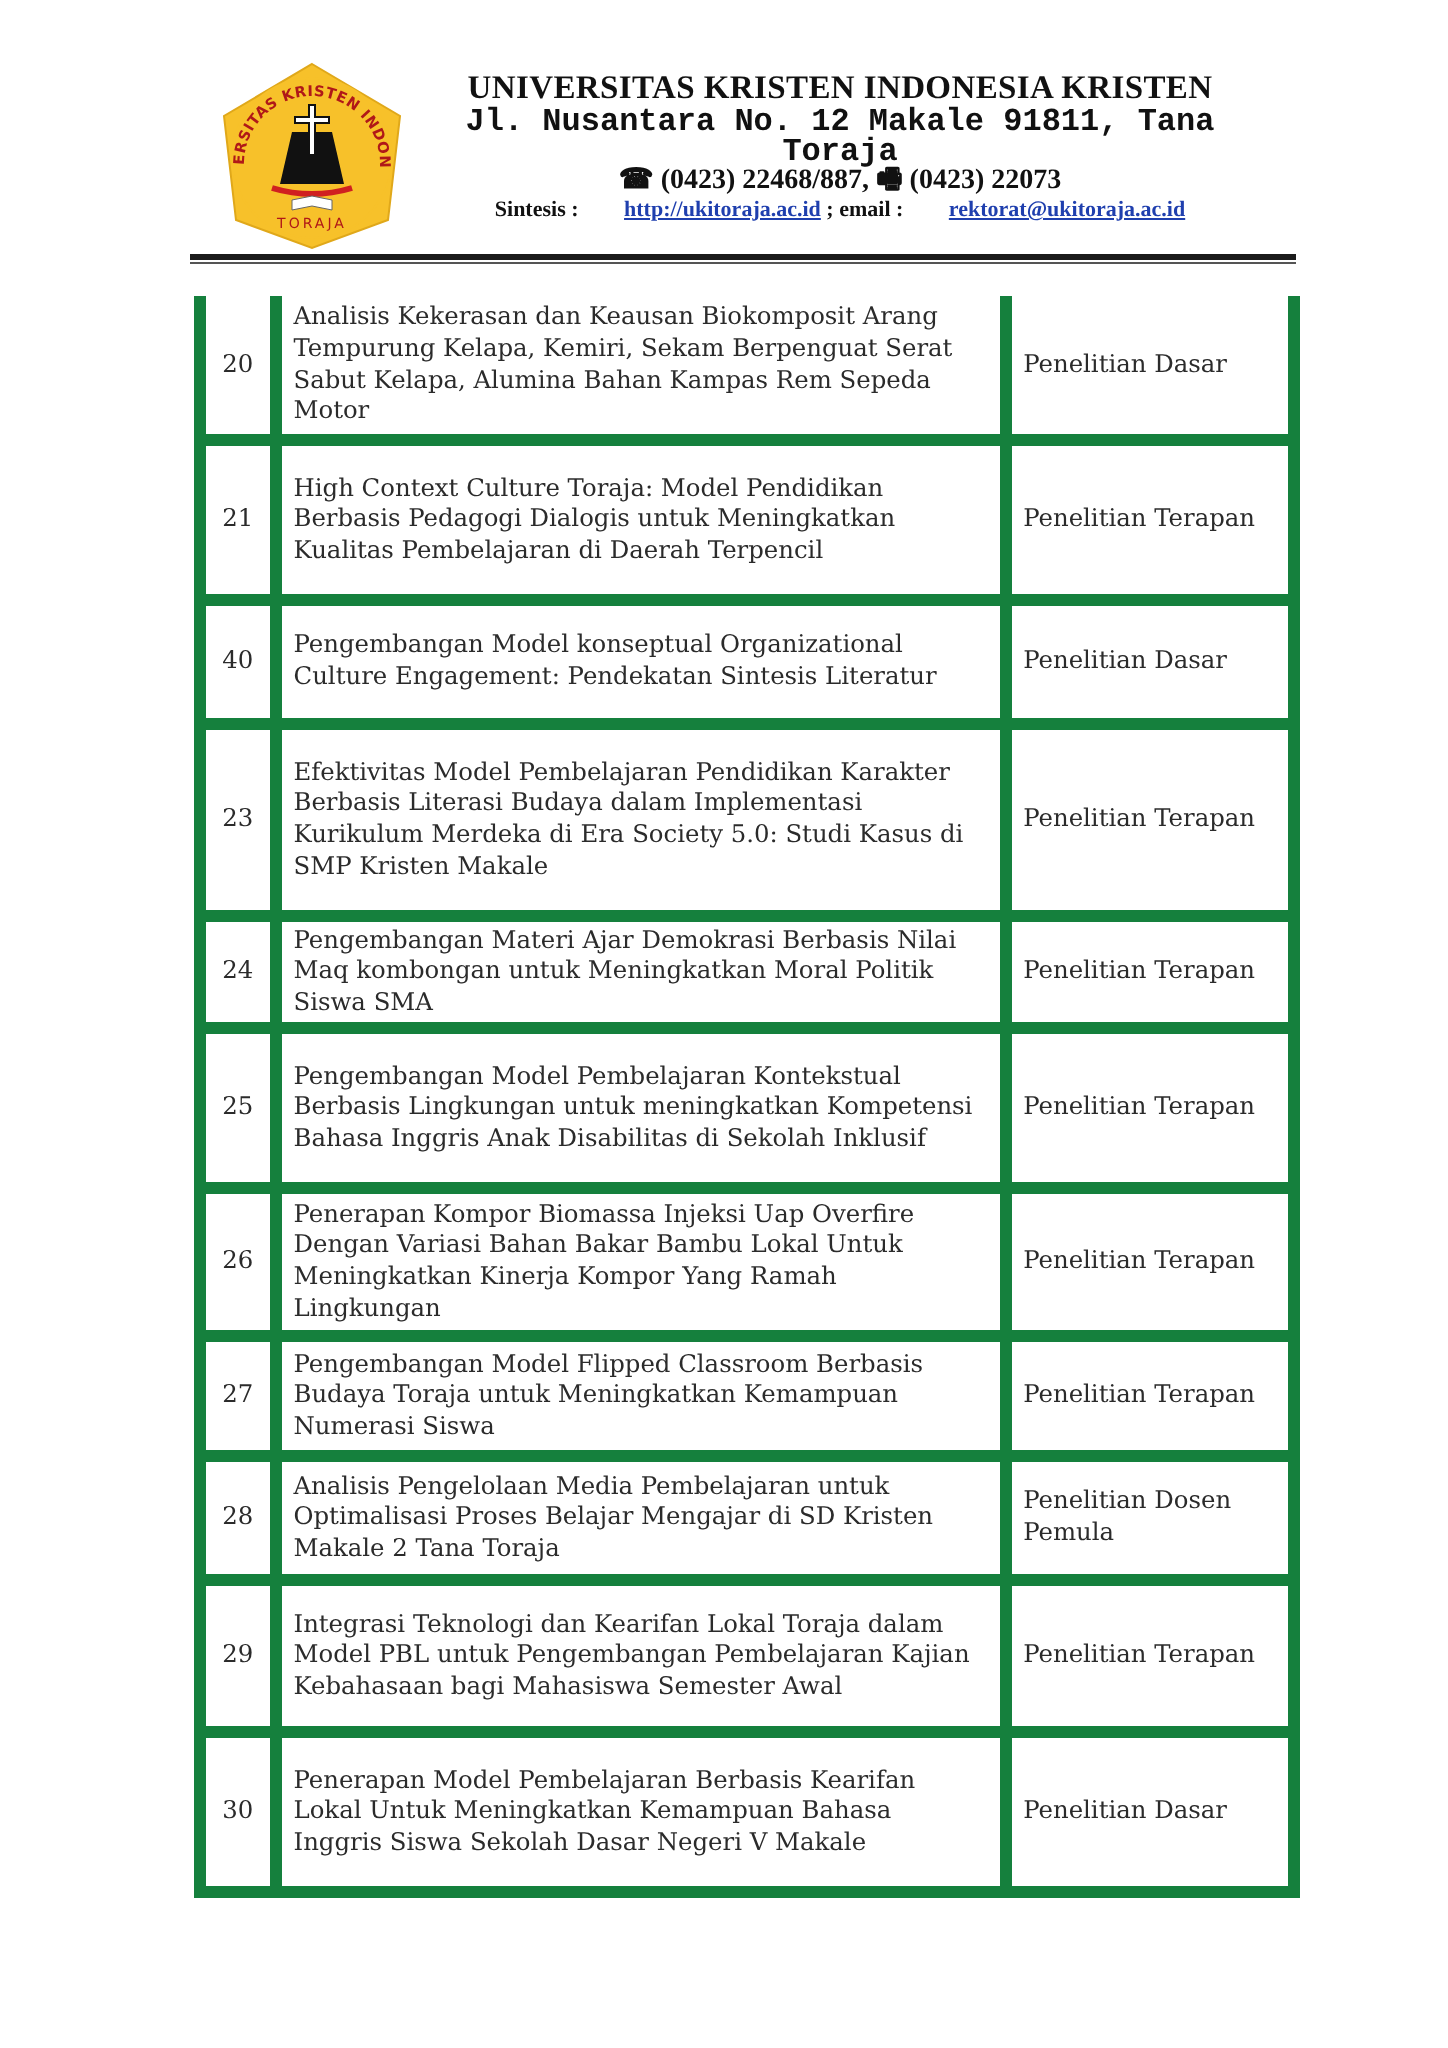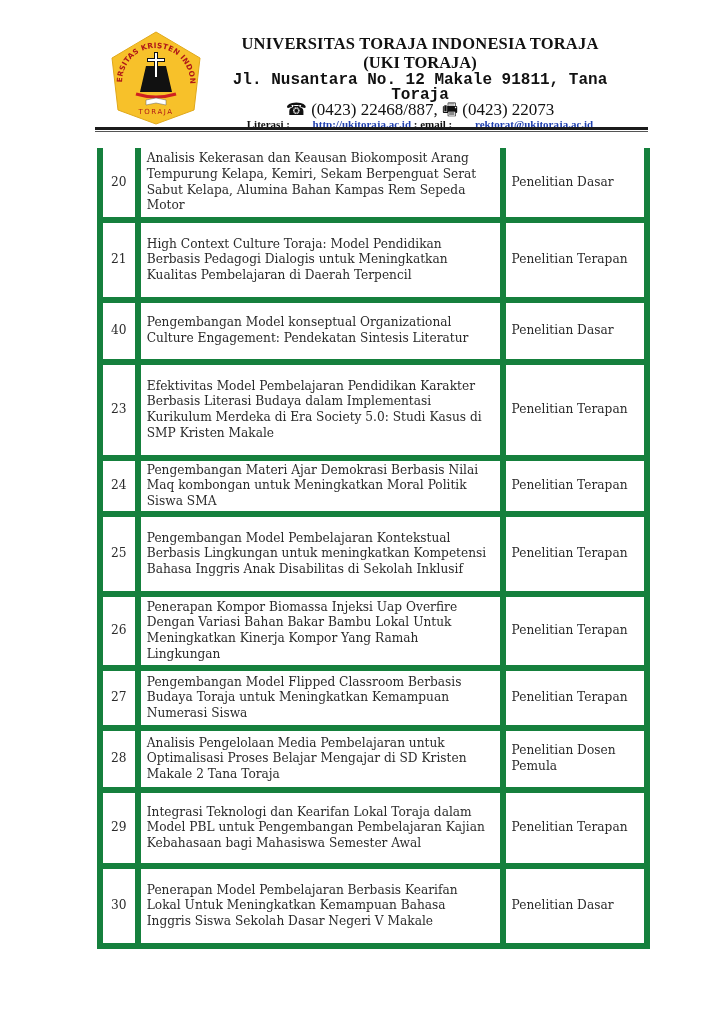--- a/index.html
+++ b/index.html
@@ -25,21 +25,21 @@
     }
     .uni-name {
       font-size: 16.5px; font-weight: bold; letter-spacing: 0.2px; line-height: 19px;
     }
     .uni-short {
       font-size: 16.5px; font-weight: bold; line-height: 19px;
     }
     .address {
       font-size: 16px; font-weight: bold; line-height: 15px; margin-top: 1px; font-family: Liberation Mono, monospace;
     }
-    .phone { font-size: 17px; font-weight: normal; line-height: 14px; }
+    .phone { font-size: 14px; font-weight: bold; line-height: 14px; }
     .web { font-size: 11px; font-weight: bold; line-height: 15px; }
     .web a { color: #1f3fae; text-decoration: underline; padding-left: 20px; }
     .web .lbl-email { font-weight: bold; }
     .rule-thick {
       position: absolute; left: 95px; top: 127px; width: 553px; height: 3px;
       background: #1b1b1b;
     }
     .rule-thin {
       position: absolute; left: 95px; top: 131px; width: 553px; height: 1px;
       background: #555;
@@ -81,31 +81,30 @@
     <path d="M 34,62 L 40,36 L 60,36 L 66,62 Z" fill="#111"></path>
     <rect x="48" y="22" width="4" height="26" fill="#111"></rect>
     <rect x="41" y="28" width="18" height="4" fill="#111"></rect>
     <rect x="49" y="23" width="2" height="24" fill="#fff"></rect>
     <rect x="42" y="29" width="16" height="2" fill="#fff"></rect>
     <path d="M 30,64 Q 50,70 70,64" stroke="#d02020" stroke-width="3" fill="none"></path>
     <path d="M 40,70 L 50,68 L 60,70 L 60,75 L 50,73 L 40,75 Z" fill="#fff" stroke="#666" stroke-width="0.5"></path>
   </svg>
 
   <div class="head-text">
-    <div class="uni-name">UNIVERSITAS TORAJA INDONESIA TORAJA</div>
-    <div class="uni-short">(UKI TORAJA)</div>
+    <div class="uni-name">UNIVERSITAS KRISTEN INDONESIA KRISTEN</div>
     <div class="address">Jl. Nusantara No. 12  Makale 91811,  Tana Toraja</div>
     <div class="phone">
       <span>☎</span>
       <span>(0423) 22468/887,</span>
       <span>🖷</span>
       <span>(0423) 22073</span>
     </div>
     <div class="web">
-      <span>Literasi :</span>
+      <span>Sintesis :</span>
       <a>http://ukitoraja.ac.id</a>
       <span>;</span>
       <span class="lbl-email">email :</span>
       <a>rektorat@ukitoraja.ac.id</a>
     </div>
   </div>
 
   <div class="rule-thick"></div>
   <div class="rule-thin"></div>
 </div>

